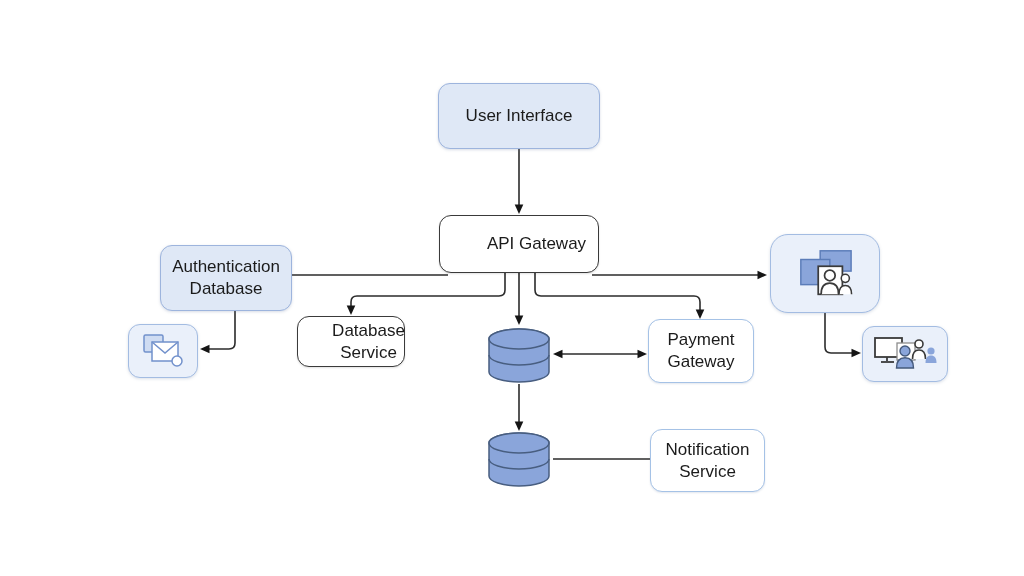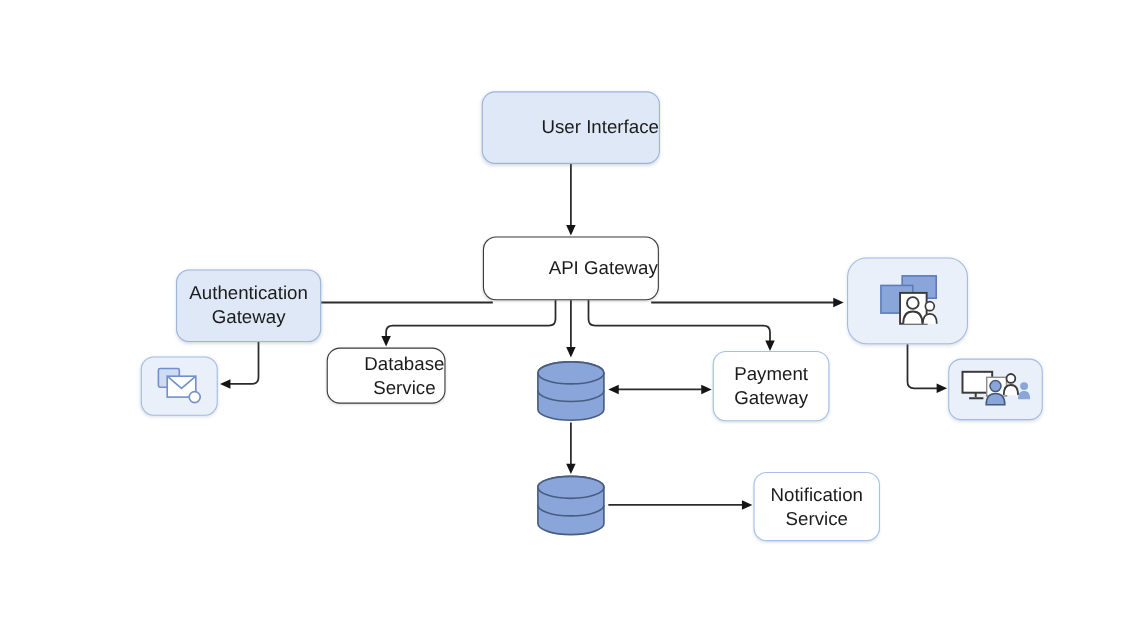--- a/index.html
+++ b/index.html
@@ -5,21 +5,21 @@
   html,body { margin:0; padding:0; background:#ffffff; }
   .canvas {
     position:relative; width:1024px; height:576px; background:#ffffff;
     font-family:"Liberation Sans", sans-serif; overflow:hidden;
   }
   svg.layer { position:absolute; left:0; top:0; }
   .edge path { fill:none; stroke:#2b2b2b; stroke-width:1.6px; }
   .edge polygon { fill:#151515; stroke:none; }
   .node {
     position:absolute; box-sizing:border-box;
-    display:flex; align-items:center; justify-content:flex-end; text-align:center;
+    display:flex; align-items:center; justify-content:center; text-align:center;
     font-size:17px; line-height:1.28; color:#1b1b1b; border-radius:12px;
     background:#ffffff;
   }
   .node.blue   { background:#dfe8f6; border:1.6px solid #9db4dd; box-shadow:0 1px 3px rgba(110,130,165,.28); }
   .node.dark   { border:1.6px solid #3a3a3a; box-shadow:0 1px 2px rgba(0,0,0,.12);padding-left:35px; }
   .node.lblue  { border:1.8px solid #a5c2e6; box-shadow:0 1px 2px rgba(110,130,165,.20); }
   .iconbox {
     position:absolute; box-sizing:border-box;
     background:#eaf0fa; border:1.6px solid #a3bce2; border-radius:12px;
     display:flex; align-items:center; justify-content:center;
@@ -84,32 +84,32 @@
 
   <div class="node blue" style="left:438px;top:83px;width:162px;height:66px">
     <span>User Interface</span>
   </div>
 
   <div class="node dark" style="left:439px;top:215px;width:160px;height:58px">
     <span>API Gateway</span>
   </div>
 
   <div class="node blue" style="left:160px;top:245px;width:132px;height:66px">
-    <span>Authentication Gateway</span>
+    <span>Authentication Database</span>
   </div>
 
   <div class="node dark" style="left:297px;top:316px;width:108px;height:51px">
     <span>Database Service</span>
   </div>
 
   <div class="node lblue" style="left:648px;top:319px;width:106px;height:64px">
     <span>Payment Gateway</span>
   </div>
 
-  <div class="node lblue" style="left:685px;top:429px;width:115px;height:63px">
+  <div class="node lblue" style="left:650px;top:429px;width:115px;height:63px">
     <span>Notification Service</span>
   </div>
 
   <div class="iconbox" style="left:128px;top:324px;width:70px;height:54px">
     <svg width="44" height="36" viewBox="0 0 44 36">
       <rect x="3" y="2" width="19" height="17" rx="1.5" fill="#cfdcf2" stroke="#7291cc" stroke-width="1.5"></rect>
       <rect x="11" y="9" width="26" height="19" fill="#ffffff" stroke="#7291cc" stroke-width="1.5"></rect>
       <path d="M11 9 L24 20 L37 9" fill="none" stroke="#7291cc" stroke-width="1.5"></path>
       <circle cx="36" cy="28" r="5" fill="#ffffff" stroke="#7291cc" stroke-width="1.5"></circle>
     </svg>

